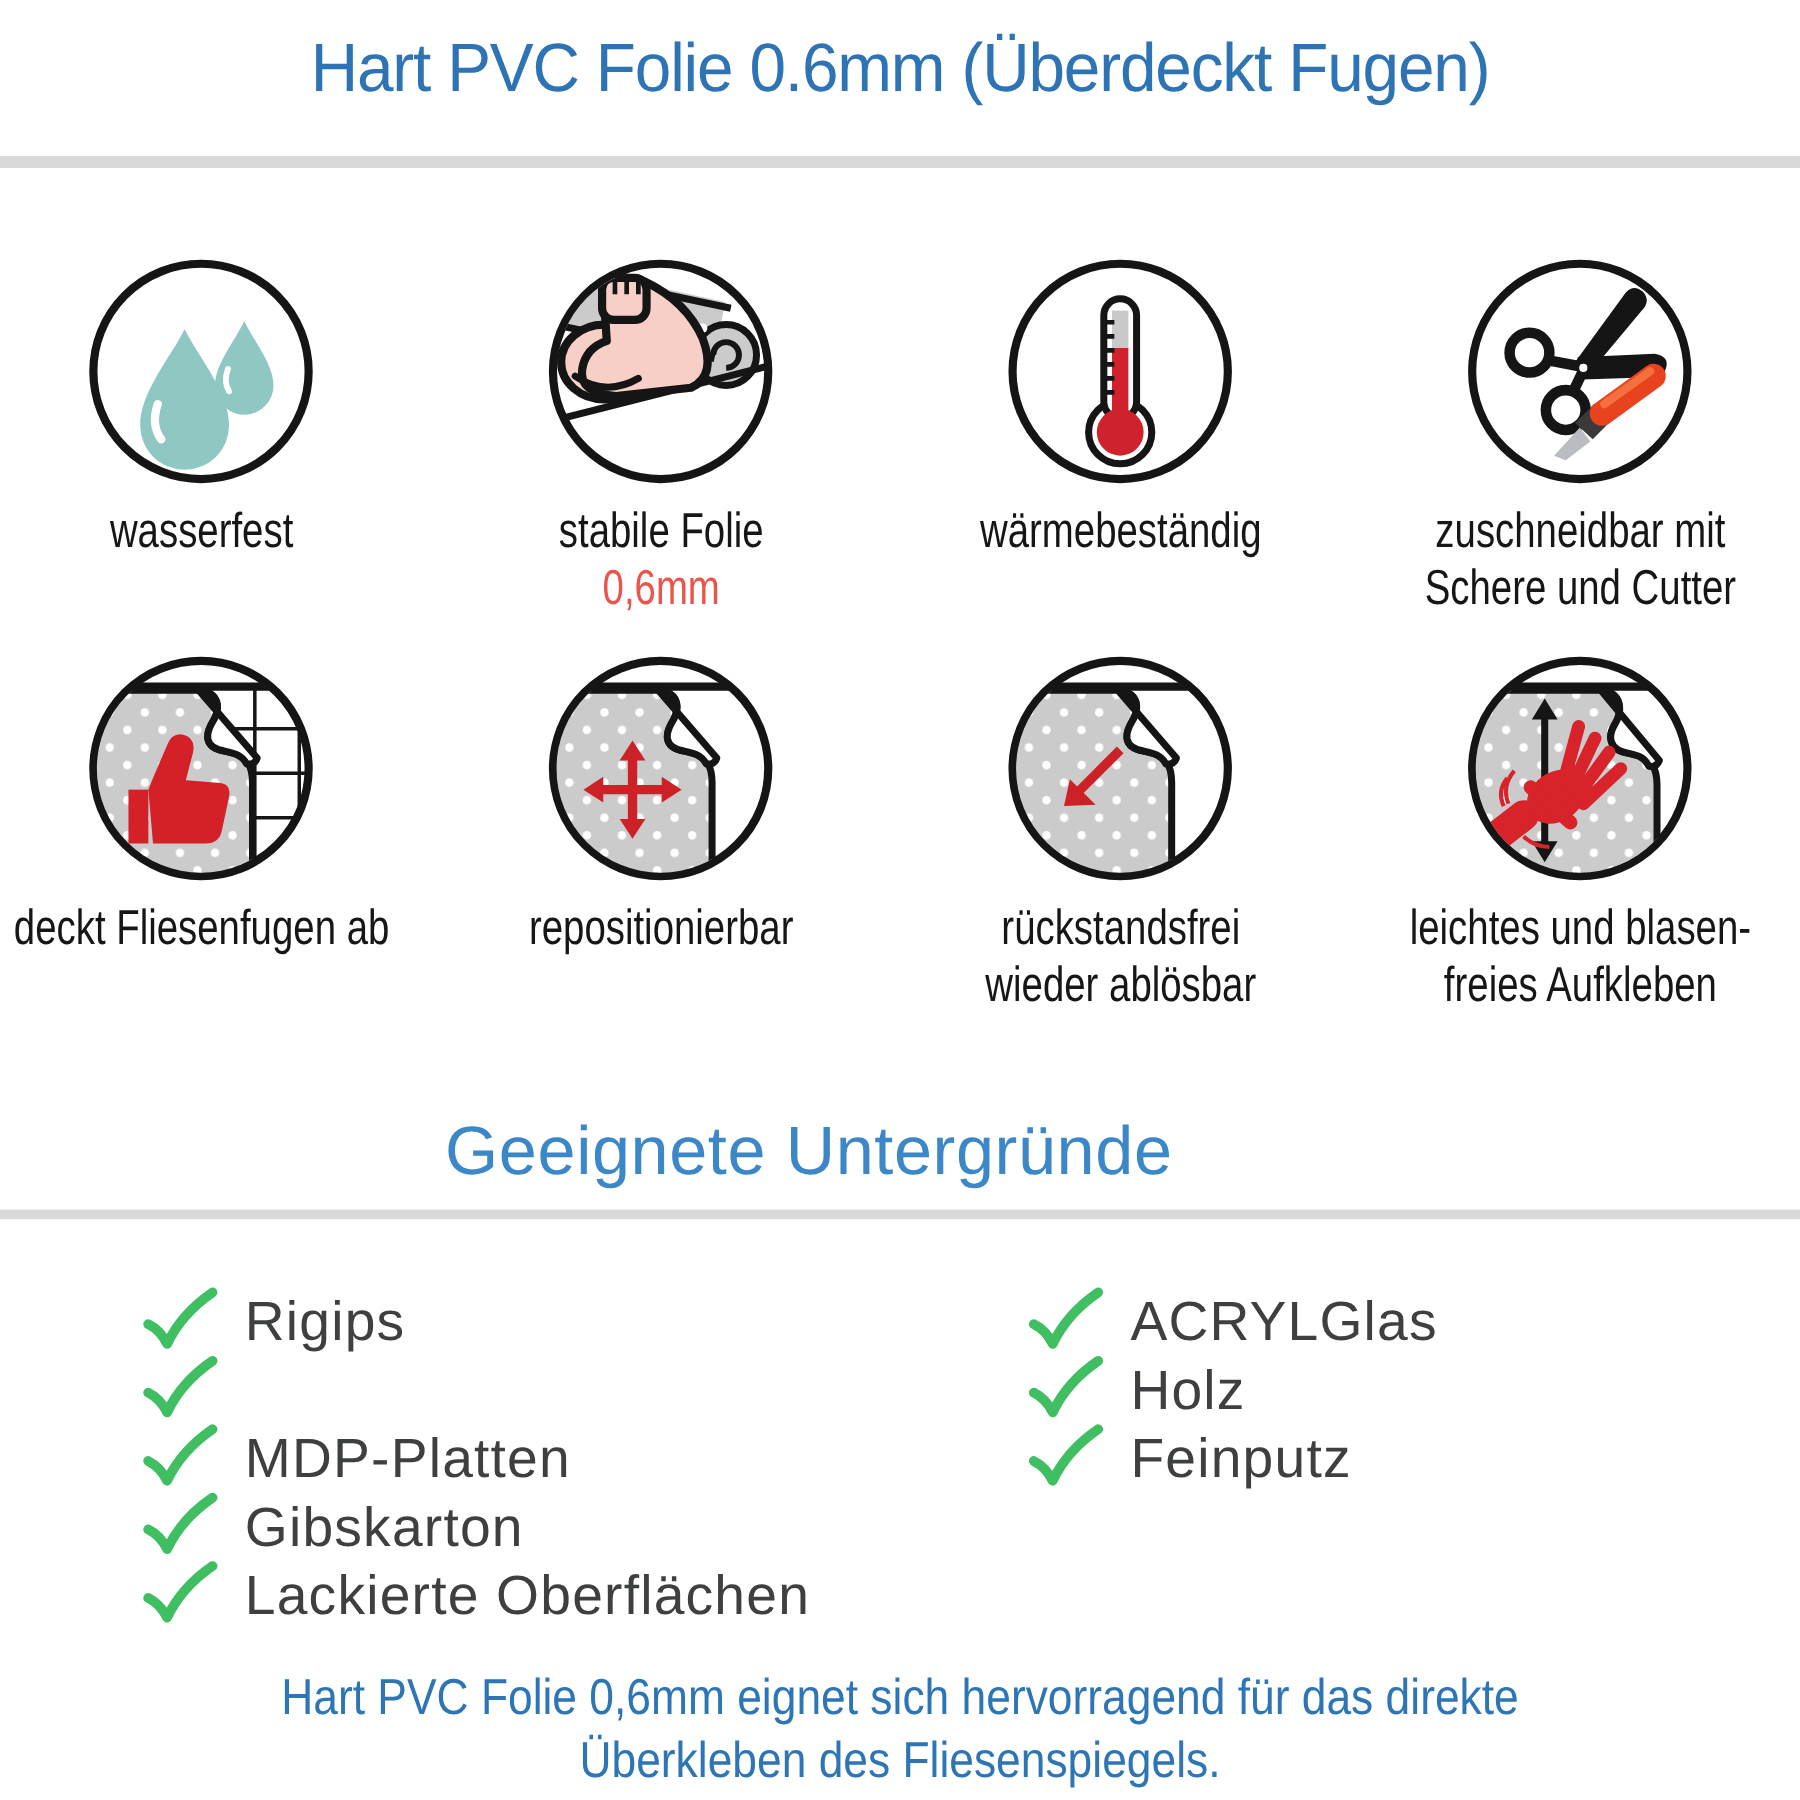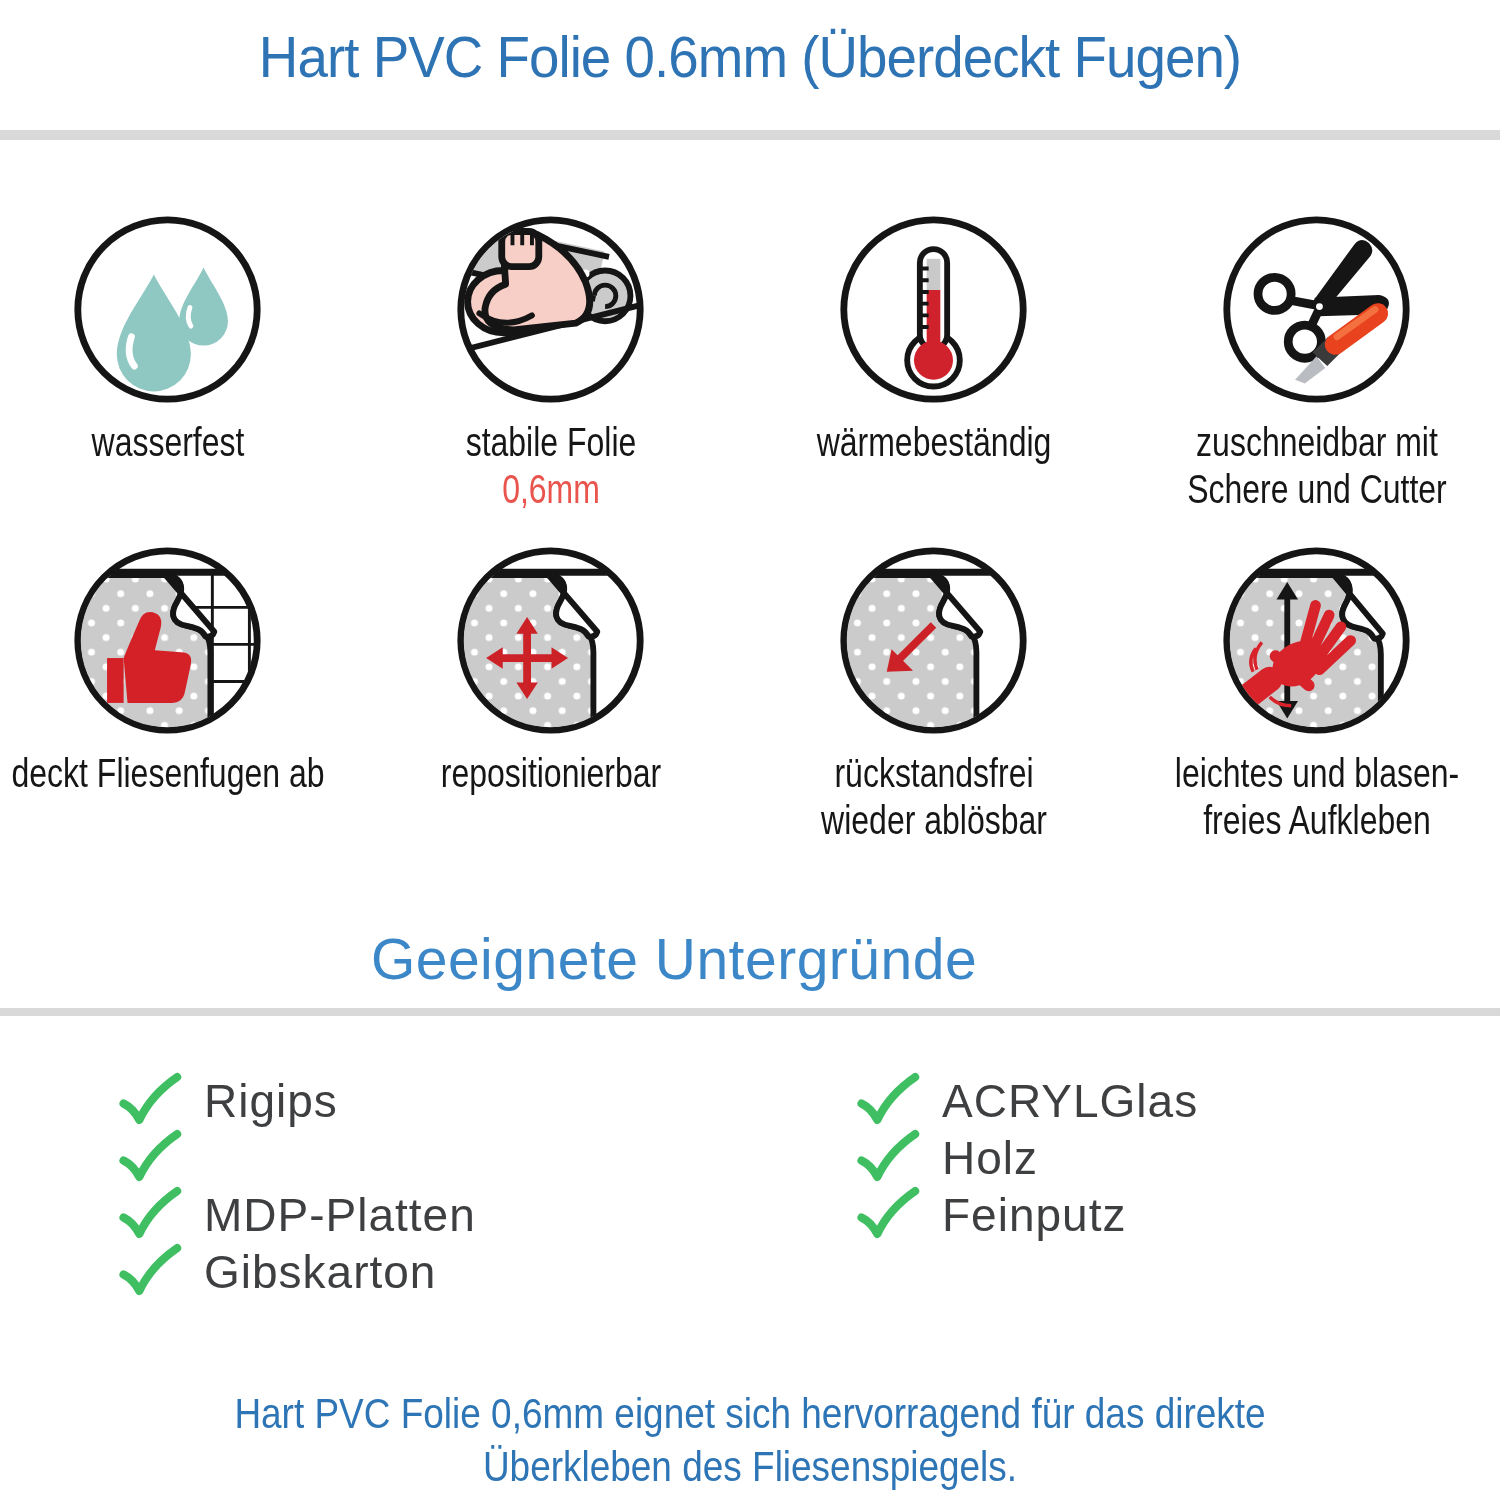--- a/index.html
+++ b/index.html
@@ -221,20 +221,26 @@
         <path d="M8,50 Q24,58 33,76 Q52,36 93,8" fill="none" stroke="#3fbf62" stroke-width="13" stroke-linecap="round" stroke-linejoin="round"></path>
       </svg>
     <span>MDP-Platten</span>
     </li>
   <li>
     <svg class="check" viewBox="0 0 100 92">
         <path d="M8,50 Q24,58 33,76 Q52,36 93,8" fill="none" stroke="#3fbf62" stroke-width="13" stroke-linecap="round" stroke-linejoin="round"></path>
       </svg>
     <span>Gibskarton</span>
     </li>
+  <li>
+    <svg class="check" viewBox="0 0 100 92">
+        <path d="M8,50 Q24,58 33,76 Q52,36 93,8" fill="none" stroke="#3fbf62" stroke-width="13" stroke-linecap="round" stroke-linejoin="round"></path>
+      </svg>
+    <span>Lackierte Oberflächen</span>
+    </li>
 </ul>
 
 <ul class="abs sublist listright">
   <li>
     <svg class="check" viewBox="0 0 100 92">
         <path d="M8,50 Q24,58 33,76 Q52,36 93,8" fill="none" stroke="#3fbf62" stroke-width="13" stroke-linecap="round" stroke-linejoin="round"></path>
       </svg>
     <span>ACRYLGlas</span>
     </li>
   <li>

